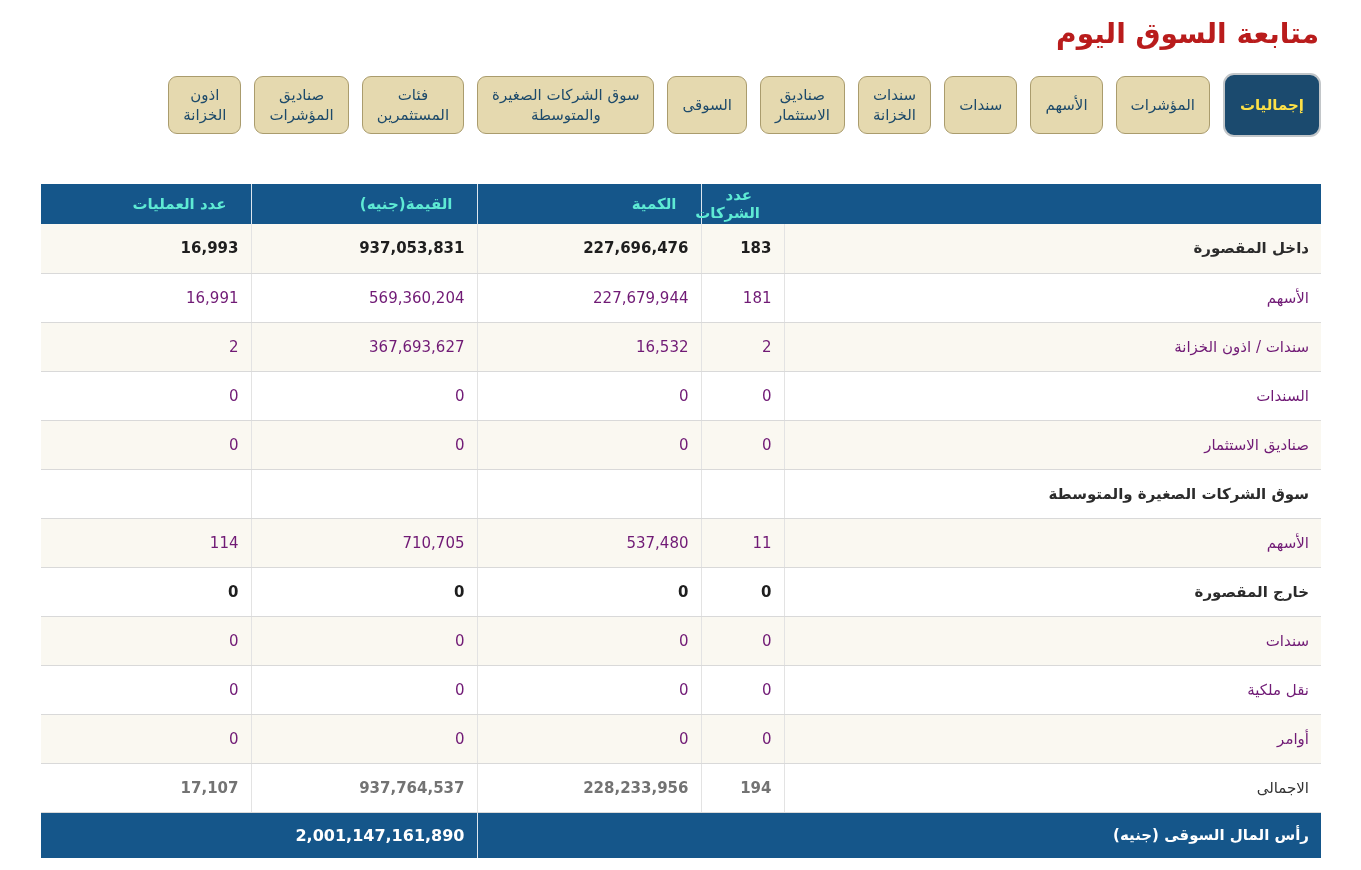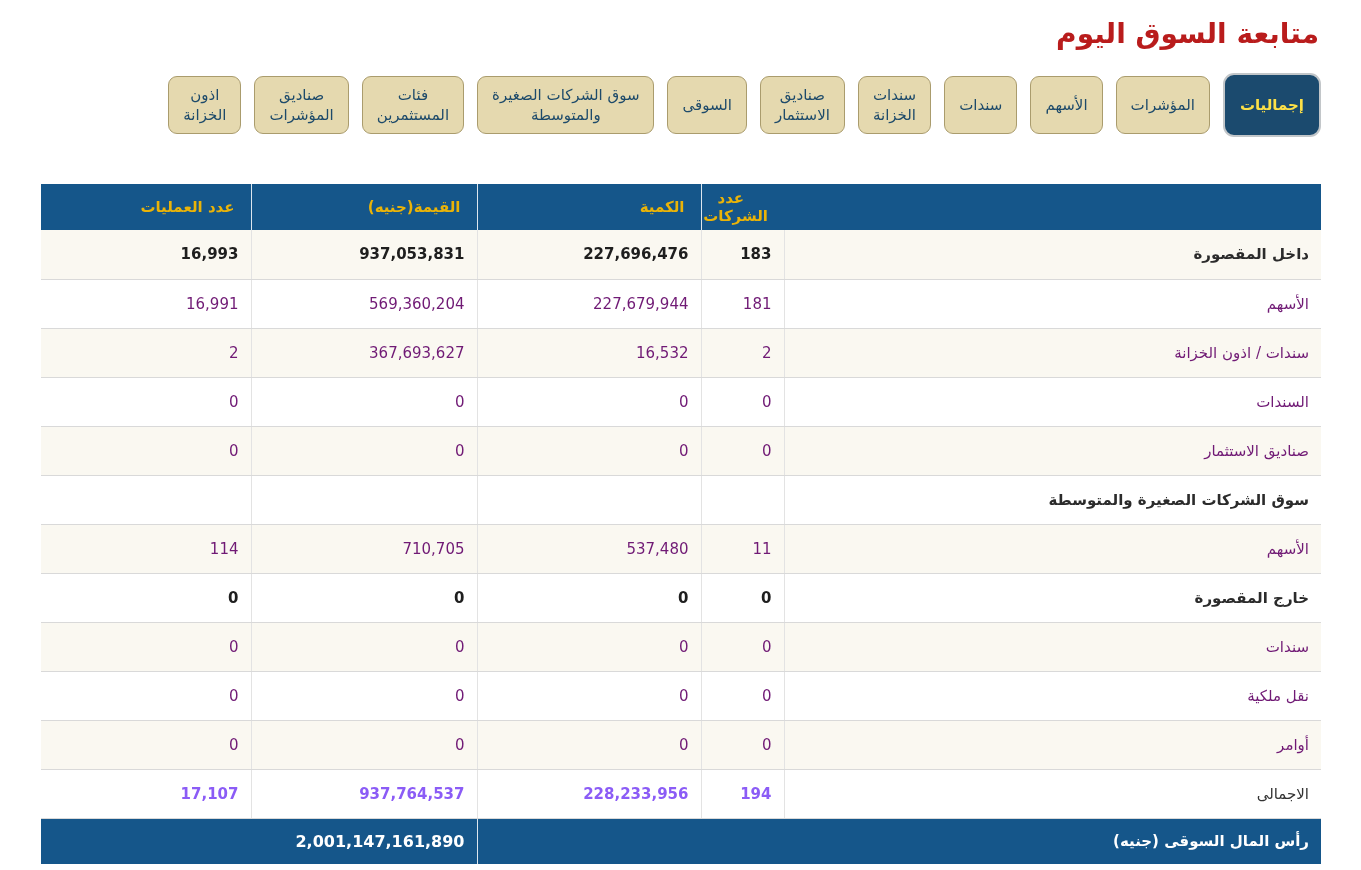--- a/index.html
+++ b/index.html
@@ -30,36 +30,36 @@
     border:2px solid #c2c6c9; border-radius:11px;
     min-height:64px; padding:4px 15px;
   }
 
   
   table.market {
     width:1280px; margin-top:46px; border-collapse:collapse;
     table-layout:fixed; font-size:15px;
   }
   table.market thead th {
-    background:#15568a; color:#eab308; font-weight:700; font-size:15px;
-    height:46px; padding:0 16px; text-align:right; vertical-align:middle;
+    background:#15568a; color:#5eead4; font-weight:700; font-size:15px;
+    height:40px; padding:0 24px; text-align:right; vertical-align:middle;
   }
   table.market thead th.companies-hdr { text-align:left;margin-top:44px; }
   table.market thead th:nth-child(n+3) { border-right:1px solid rgba(255,255,255,.85); }
 
   table.market tbody td {
     height:49px; padding:0 12px; text-align:right; vertical-align:middle;
     border-bottom:1px solid #d9d9d9; color:#701a75; font-size:15px;
   }
   table.market tbody td:not(:first-child) { border-right:1px solid #e3e3e3; }
   table.market tbody tr:nth-child(odd) td { background:#faf8f1; }
   table.market tbody tr.section td { color:#2b2b2b; font-weight:700; }
   table.market tbody tr.section td.num { color:#1e1e1e; }
   table.market tbody tr.total td:first-child { font-weight:400; color:#333; }
-  table.market tbody tr.total td.num { color:#8b5cf6; font-weight:700; }
+  table.market tbody tr.total td.num { color:#737373; font-weight:700; }
 
   table.market tfoot td {
     background:#15568a; color:#ffffff; height:46px; padding:0 12px;
     font-weight:700; font-size:15px; text-align:right; vertical-align:middle;
   }
   table.market tfoot td.cap-value { border-right:1px solid rgba(255,255,255,.85); font-size:16px; }
 </style>
 </head>
 <body>
 

